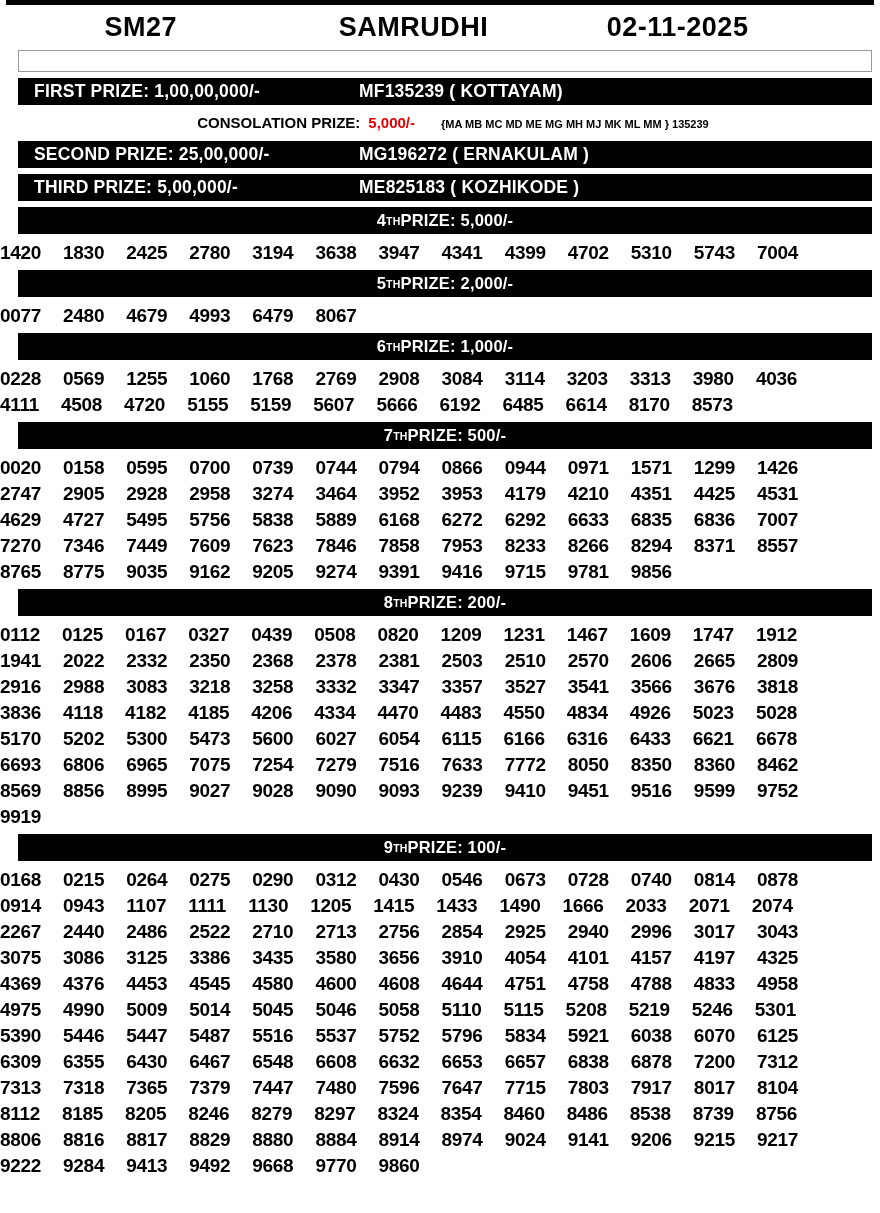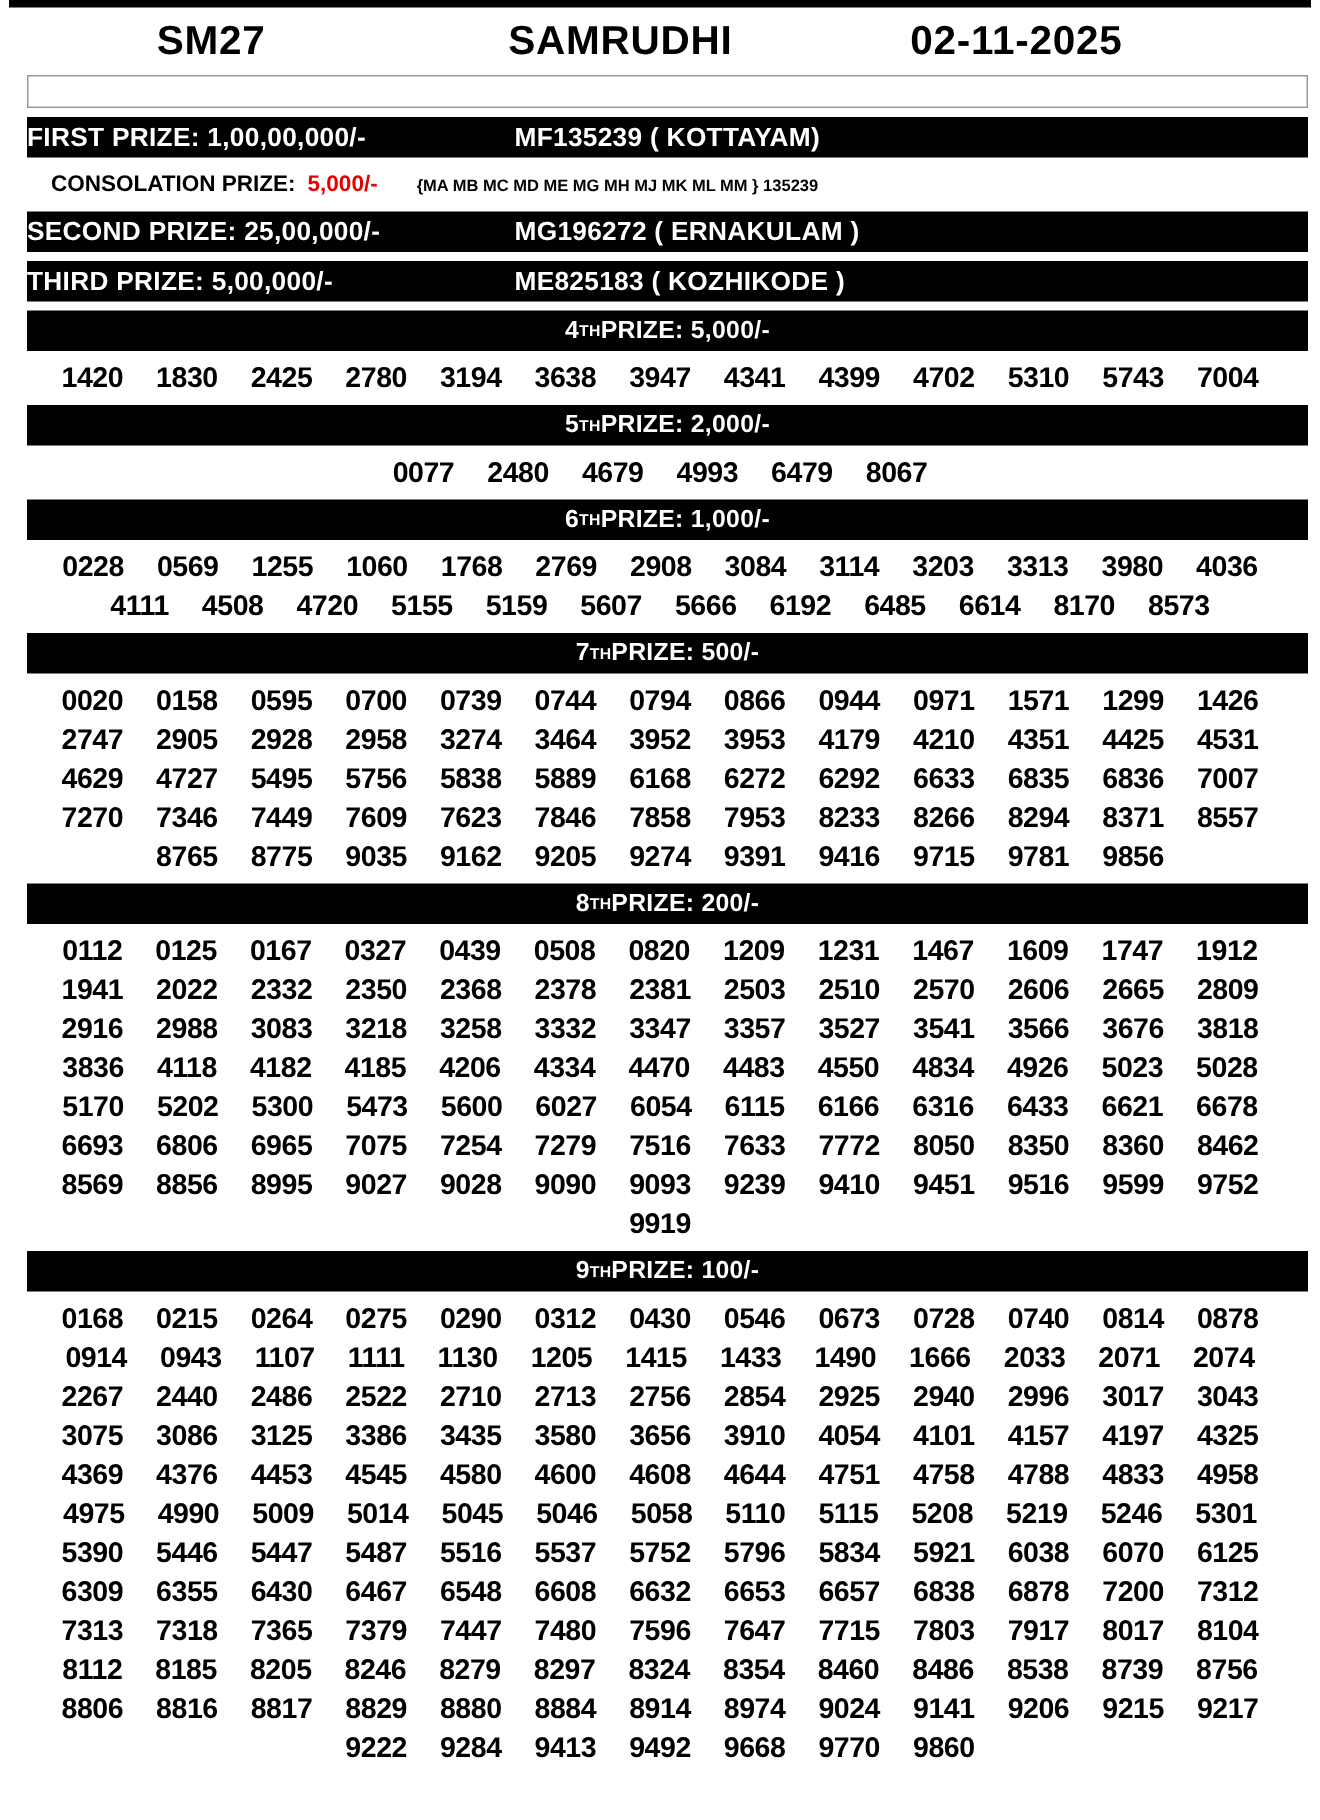--- a/index.html
+++ b/index.html
@@ -25,42 +25,42 @@
     height: 20px;
     border: 1px solid #9a9a9a;
     margin: 0 8px 6px 18px;
     background: #fff;
   }
   .bar {
     background: #000; color: #fff;
     margin: 0 8px 6px 18px;
     height: 27px; line-height: 27px;
     display: flex; align-items: center;
-    padding-left: 0;
+    padding-left: 16px;
     font-size: 17.5px; letter-spacing: 0.2px;
     white-space: nowrap;
   }
   .bar .bar-label { flex: 0 0 325px; }
   .bar .bar-winner { flex: 1; }
   .consolation {
     display: flex; align-items: baseline;
     margin: 0 8px 6px 18px; padding-left: 16px;
     height: 24px; line-height: 24px;
-    font-size: 15px; white-space: nowrap;
+    font-size: 15px; white-space: nowrap; justify-content: center;
   }
   .consolation .c-label { margin-right: 8px; }
   .consolation .c-amount { color: var(--accent-red, #e60000); margin-right: 26px; }
   .consolation .c-series { font-size: 11px; }
   .section-title {
     justify-content: center; padding-left: 0;
     font-size: 16.5px;
   }
   .section-title sup { font-size: 10.5px; vertical-align: super; line-height: 0; }
   .num-row {
-    display: flex; justify-content: center;
+    display: flex; justify-content: flex-start;
     gap: 22px;
     line-height: 26px; height: 26px;
     font-size: 19px; letter-spacing: -0.3px;
   }
   .num { white-space: nowrap; }
   .section-gap { height: 4px; }
 </style>
 </head>
 <body>
 

